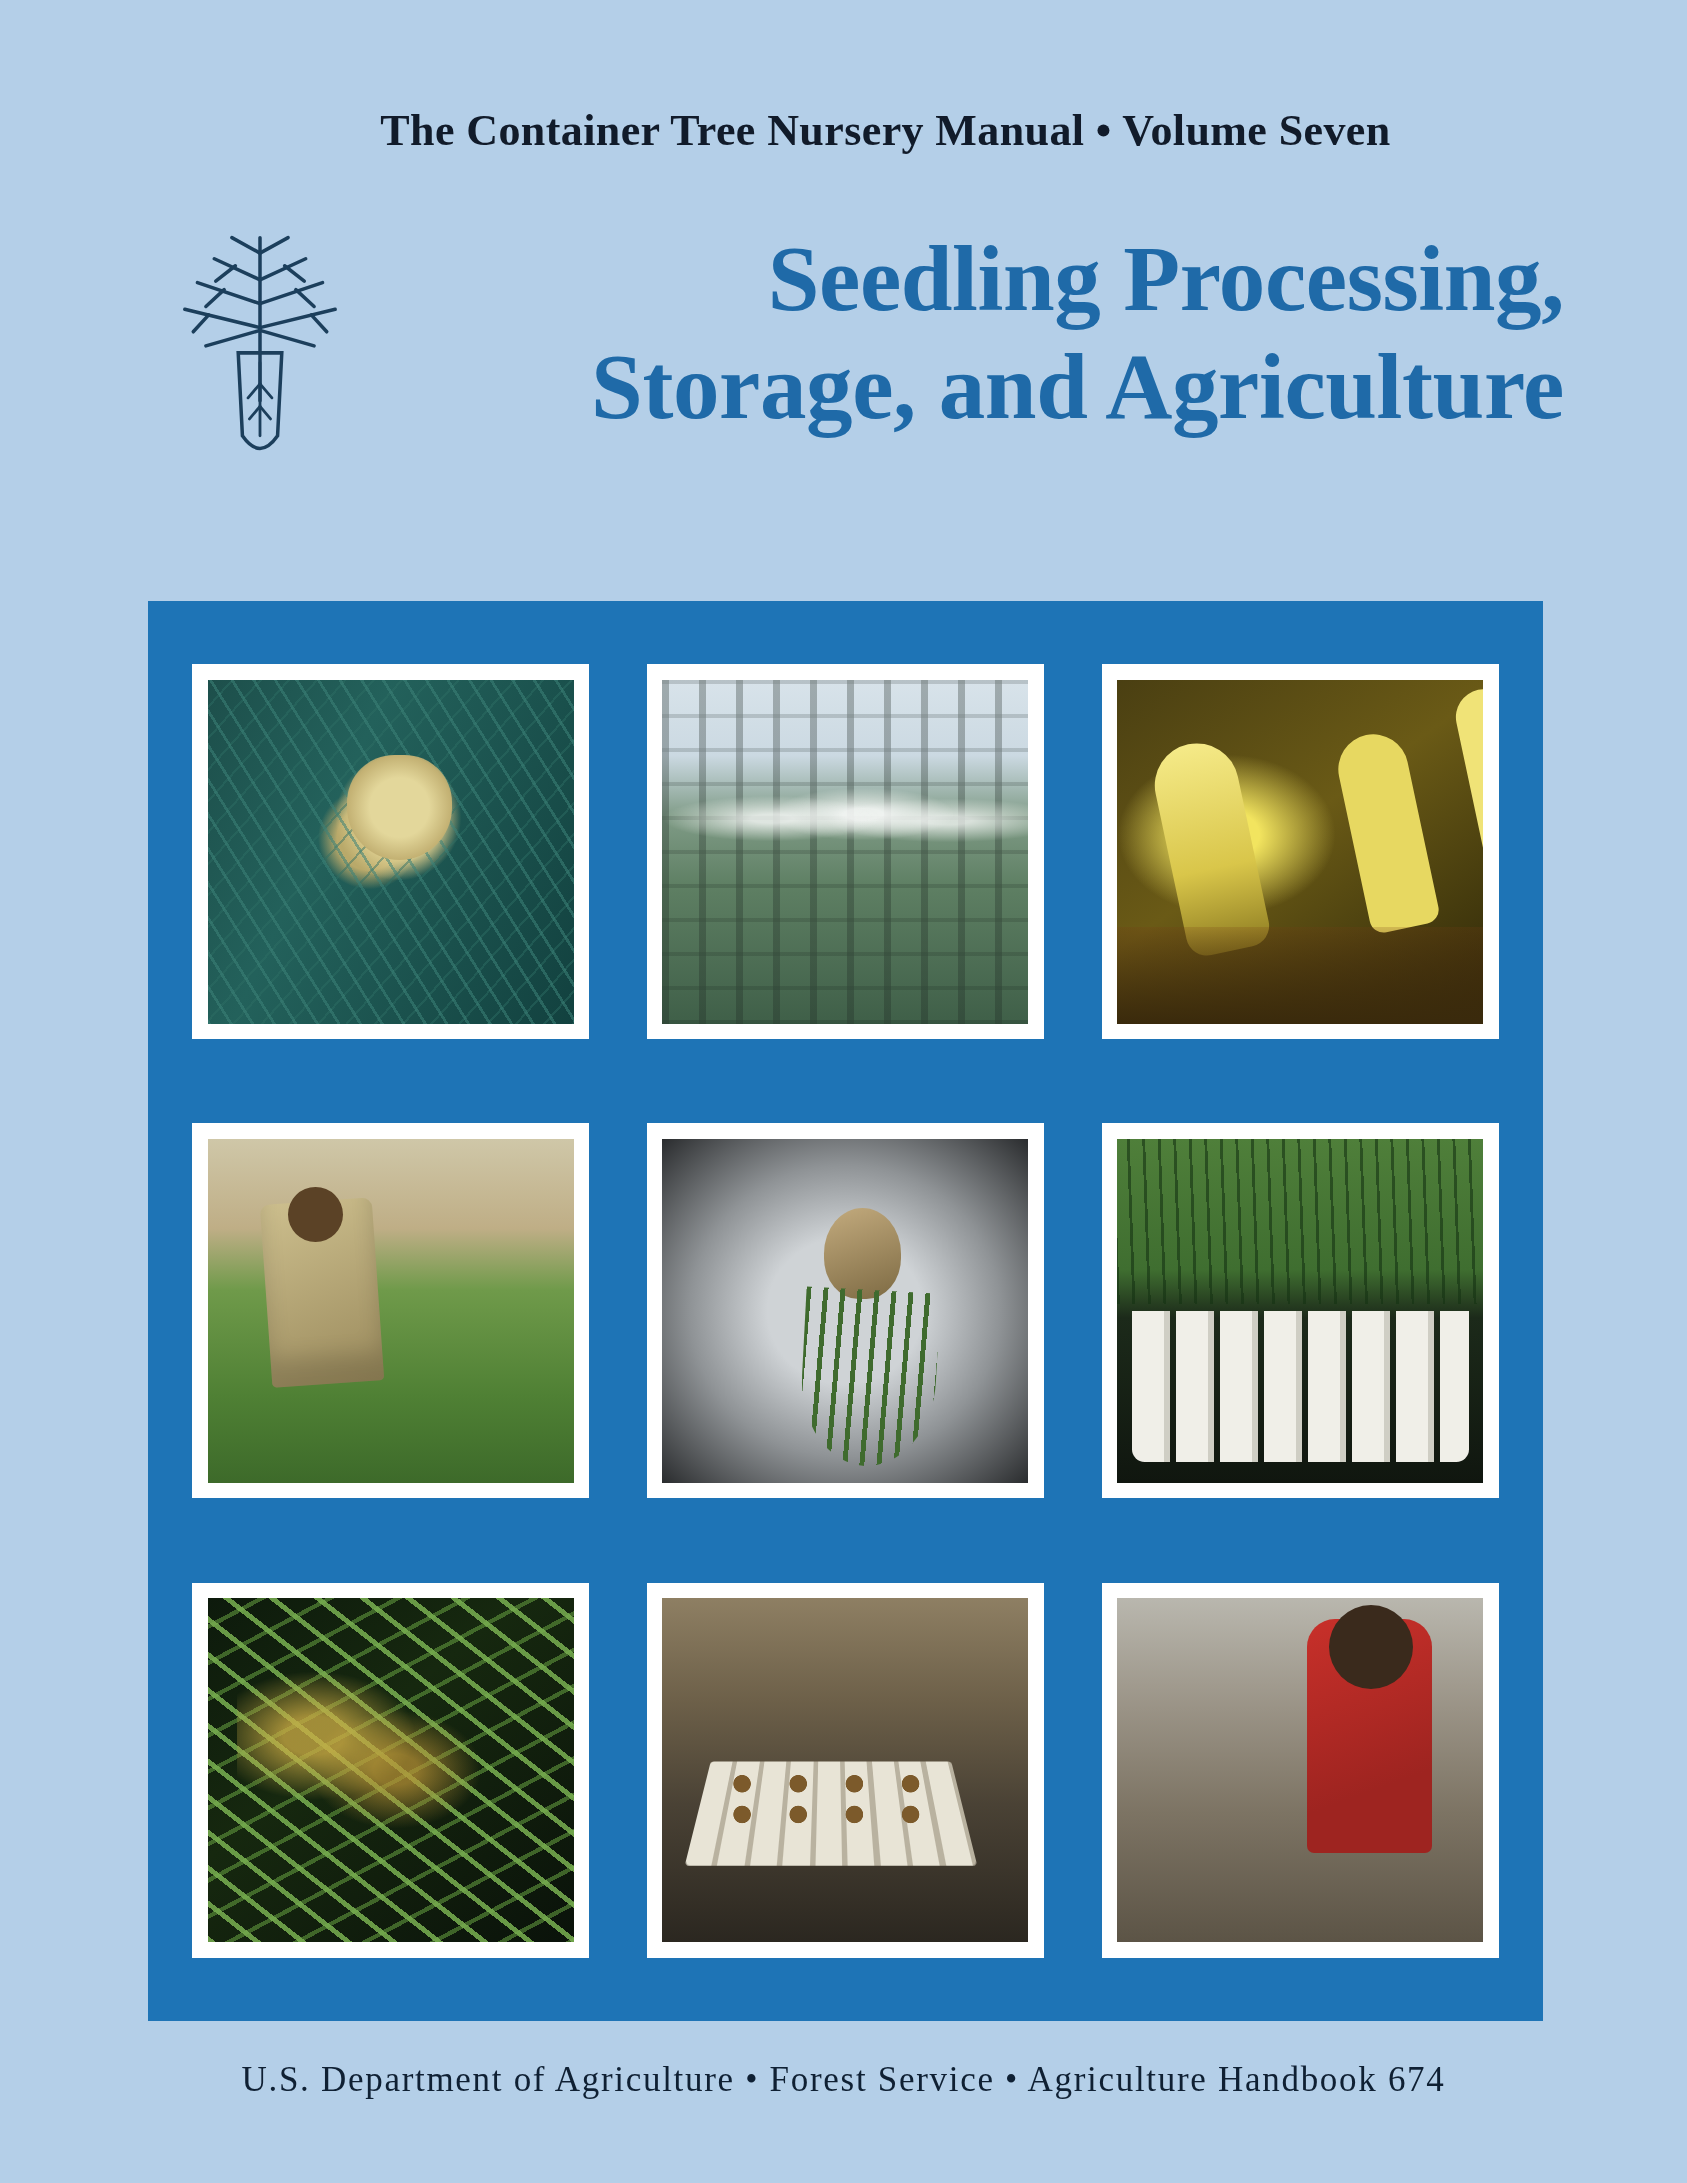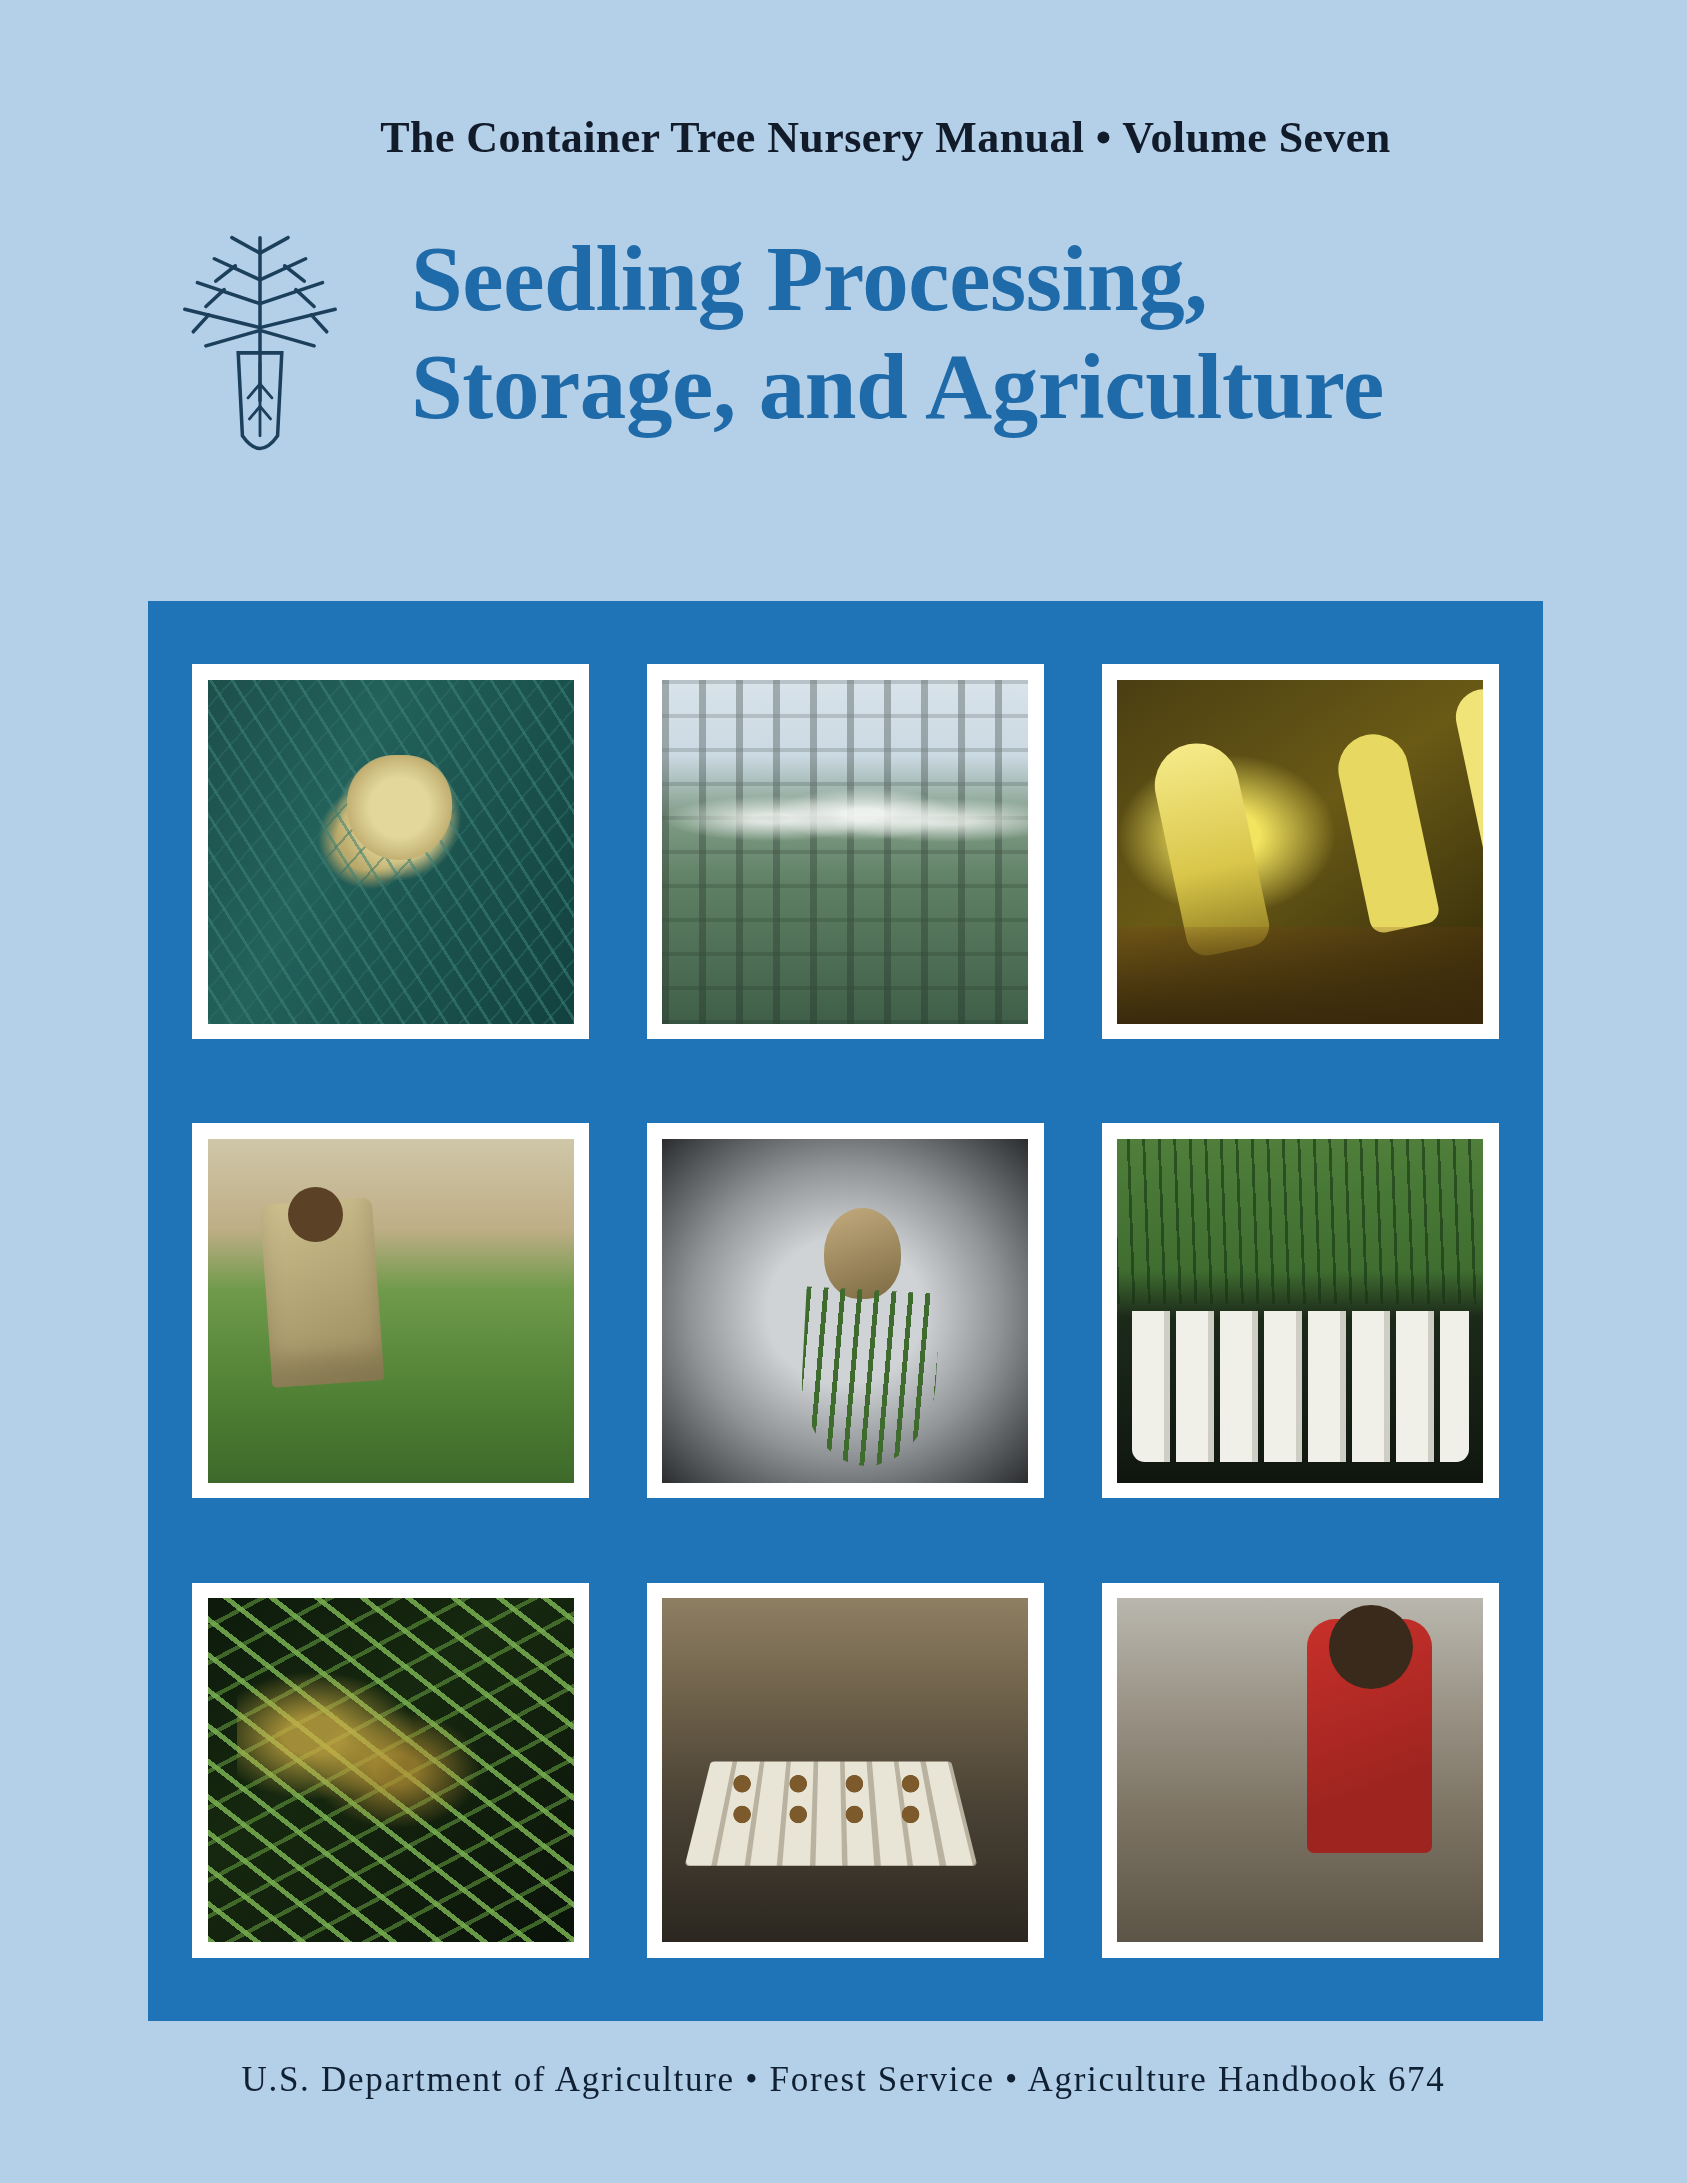--- a/index.html
+++ b/index.html
@@ -14,21 +14,21 @@
     position: relative;
     width: 1687px;
     height: 2183px;
     background: #b4cfe8;
     overflow: hidden;
   }
 
   
   .series-line {
     position: absolute;
-    top: 112px;
+    top: 105px;
     left: 0;
     width: 100%;
     text-align: center;
     font-family: "Liberation Serif", serif;
     font-weight: bold;
     font-size: 44px;
     letter-spacing: 0.4px;
     color: #111b2a;
     padding-left: 84px;
     box-sizing: border-box;
@@ -40,20 +40,21 @@
     left: 411px;
     width: 1153px;
   }
   .title-line {
     font-family: "Liberation Serif", serif;
     font-weight: bold;
     font-size: 93px;
     line-height: 1.16;
     color: #1f6aa8;
     letter-spacing: -0.4px;
+    text-align: right;
   }
 
   
   .logo {
     position: absolute;
     top: 225px;
     left: 165px;
     width: 190px;
     height: 267px;
   }

